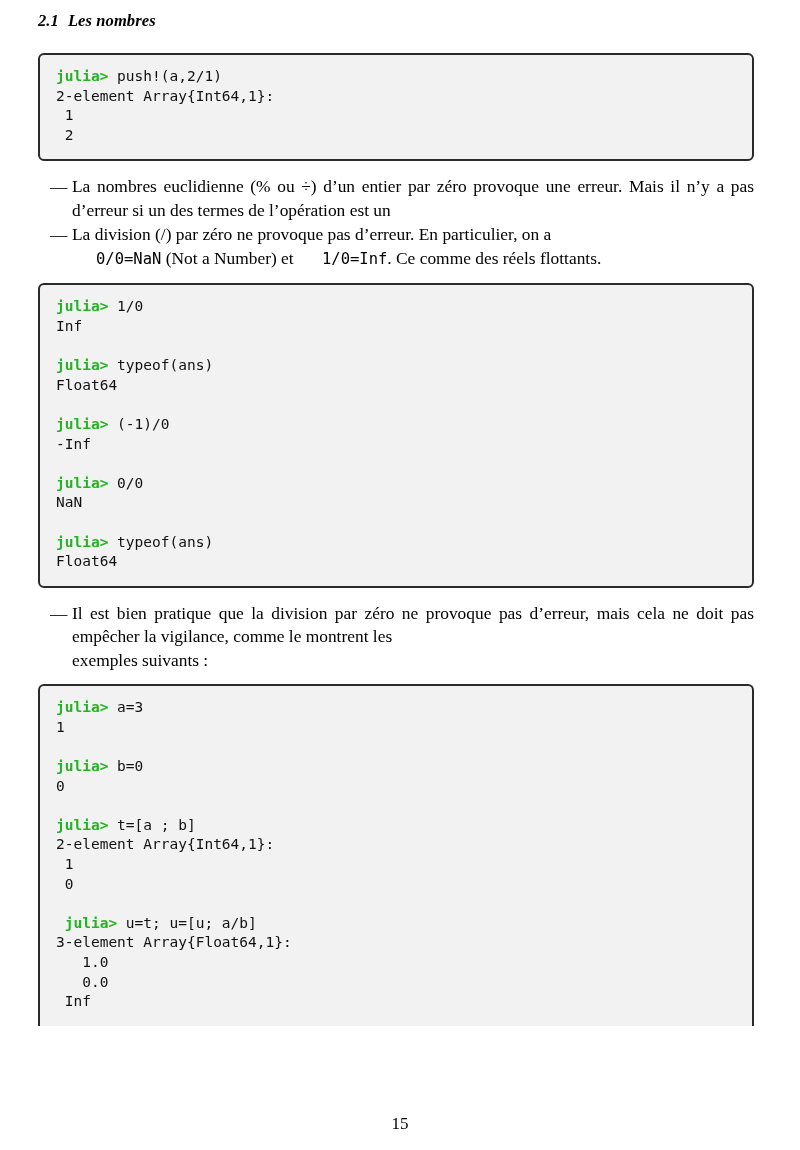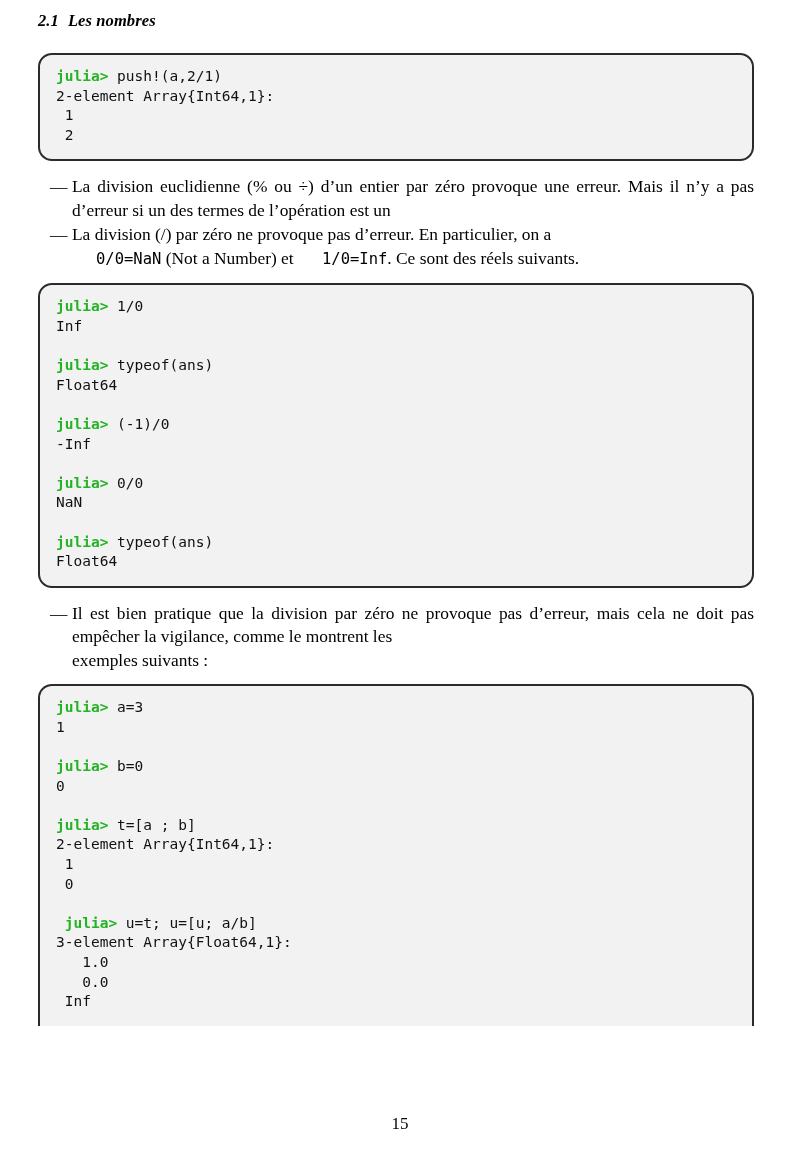--- a/index.html
+++ b/index.html
@@ -30,21 +30,21 @@
     padding-top: 11px;
     letter-spacing: 0.1px;
   }
   .running-head .num {
     margin-right: 9px;
   }
   .code-block {
     margin: 0 0 0 0;
     background: #f2f2f2;
     border: 2px solid #2b2b2b;
-    border-radius: 14px;
+    border-radius: 6px;
     padding: 12px 16px 14px 16px;
     font-family: "DejaVu Sans Mono", monospace;
     font-size: 14.5px;
     line-height: 19.6px;
     white-space: pre;
     color: #111111;
     box-sizing: border-box;
   }
   .code-block.open-bottom {
     border-bottom: none;
@@ -113,28 +113,28 @@
   <div class="spacer-22"></div>
 
   <pre class="code-block"><span><span class="prompt">julia&gt;</span><span> push!(a,2/1)</span>
 </span><span><span>2-element Array{Int64,1}:</span>
 </span><span><span> 1</span>
 </span><span><span> 2</span></span></pre>
 
   <div class="bullets">
     <div class="bullet">
       <span class="dash">—</span>
-      <span class="btext"><span>La division euclidienne (% ou ÷) d’un entier par zéro provoque une</span>
+      <span class="btext"><span>La nombres euclidienne (% ou ÷) d’un entier par zéro provoque une</span>
         <span>erreur. Mais il n’y a pas d’erreur si un des termes de l’opération est un</span>
       </span>
     </div>
     <div class="bullet">
       <span class="dash">—</span>
       <span class="btext"><span>La division (/) par zéro ne provoque pas d’erreur. En particulier, on a</span>
-        <span class="lastline"><code class="inl">0/0=NaN</code><span> (Not a Number) et </span><code class="inl">1/0=Inf</code><span>. Ce sont des réels suivants.</span></span>
+        <span class="lastline"><code class="inl">0/0=NaN</code><span> (Not a Number) et </span><code class="inl">1/0=Inf</code><span>. Ce comme des réels flottants.</span></span>
       </span>
     </div>
   </div>
 
   <pre class="code-block"><span><span class="prompt">julia&gt;</span><span> 1/0</span>
 </span><span><span>Inf</span>
 </span><span class="blank"></span><span><span class="prompt">julia&gt;</span><span> typeof(ans)</span>
 </span><span><span>Float64</span>
 </span><span class="blank"></span><span><span class="prompt">julia&gt;</span><span> (-1)/0</span>
 </span><span><span>-Inf</span>

